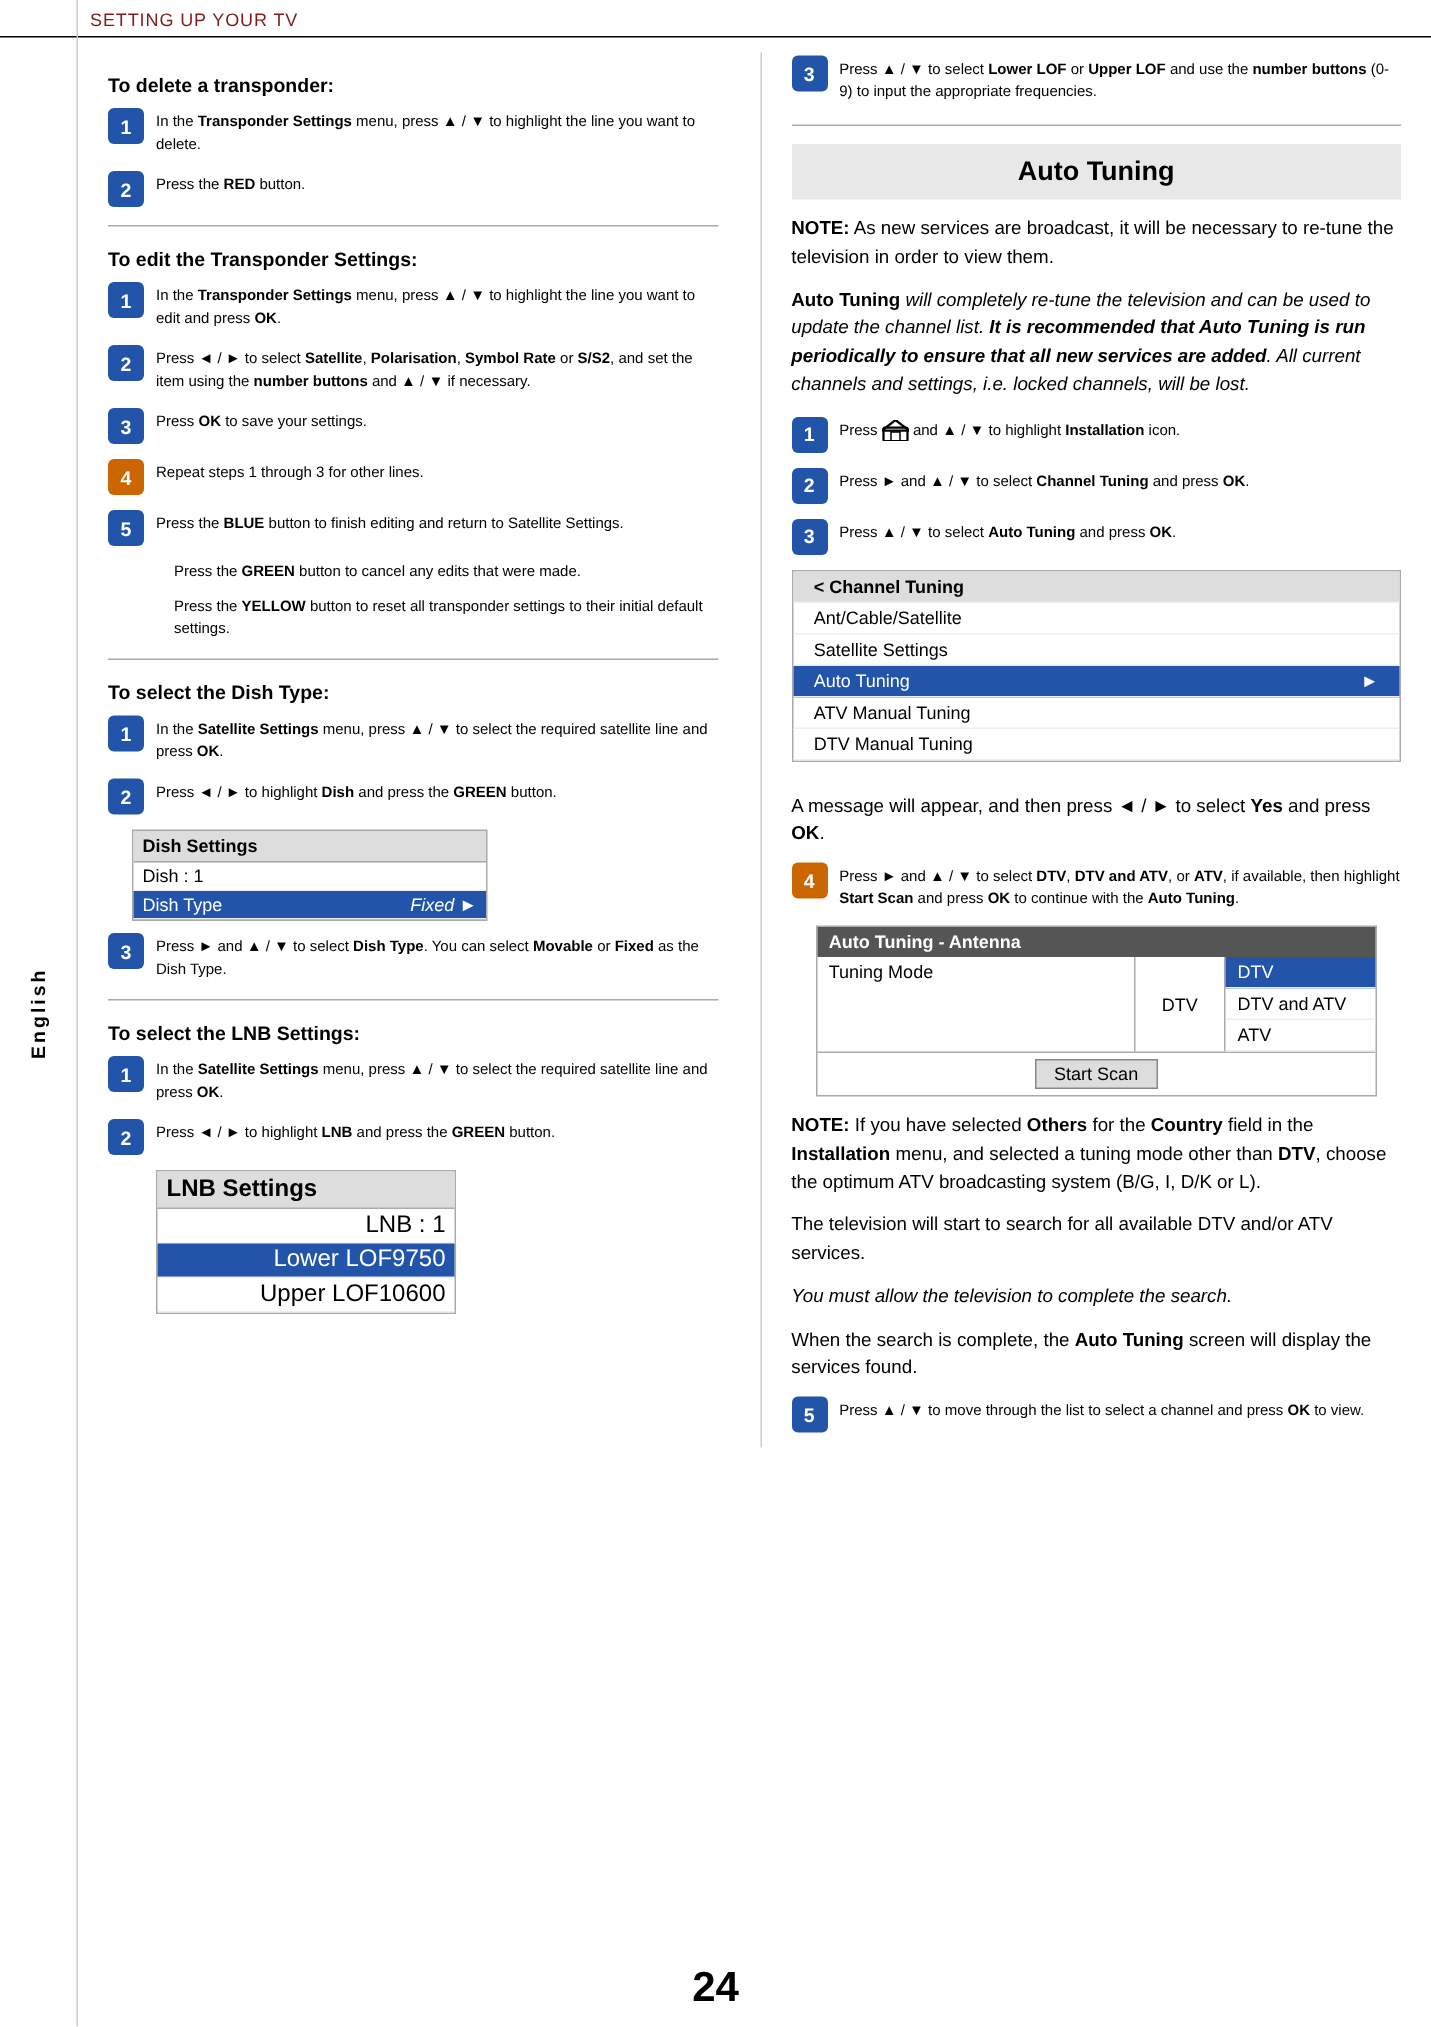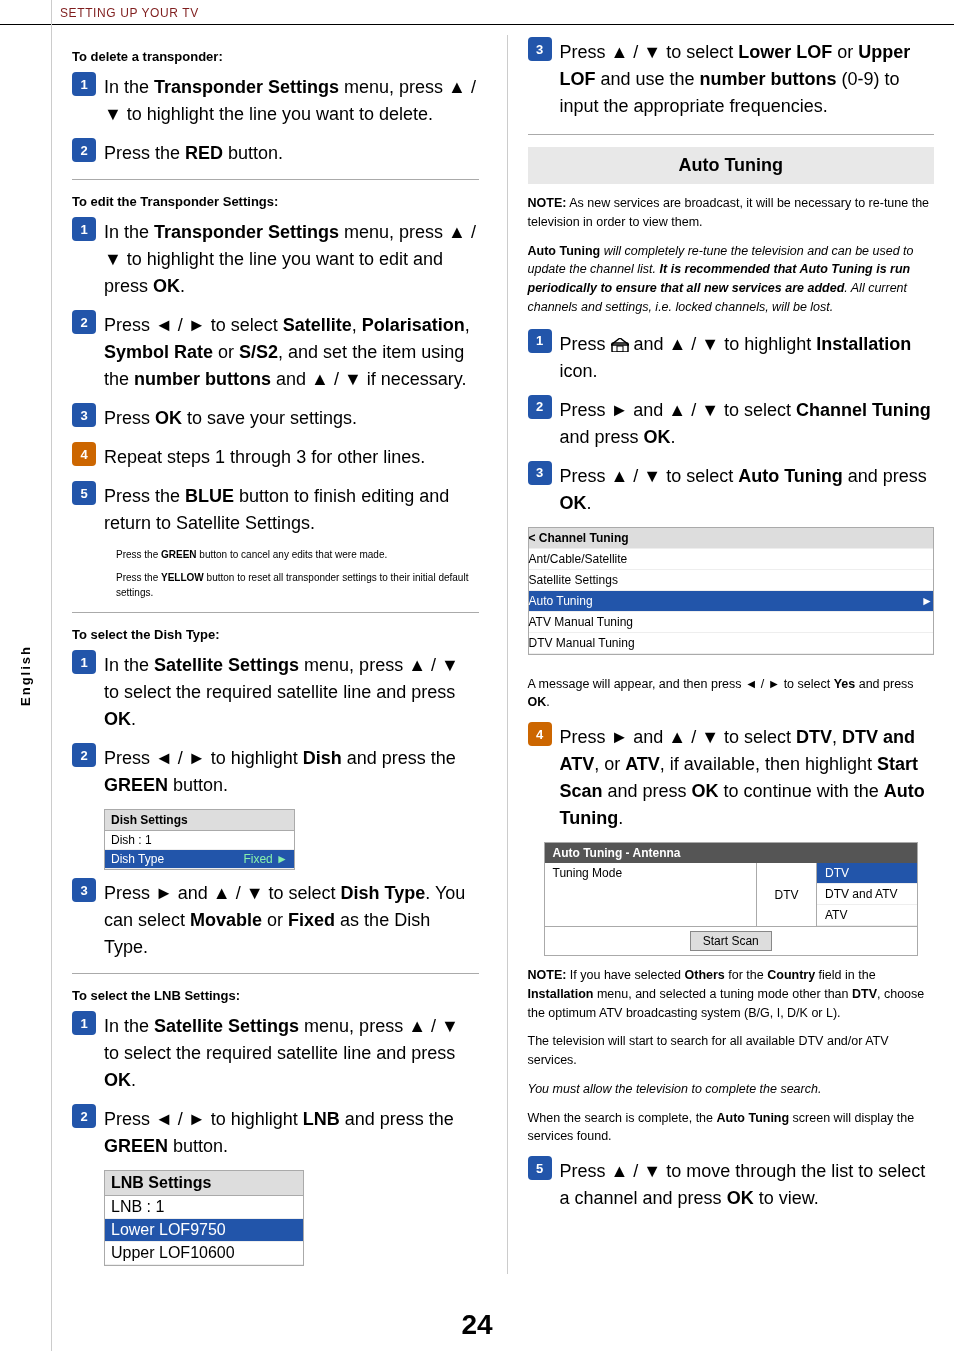--- a/index.html
+++ b/index.html
@@ -86,37 +86,37 @@
       align-items: center;
       justify-content: center;
       font-weight: bold;
       font-size: 13px;
       color: #fff;
       flex-shrink: 0;
     }
     .step-num.blue { background: #2255aa; }
     .step-num.orange { background: #cc6600; }
     .step-text {
-      font-size: 18px;
+      font-size: 10px;
       line-height: 1.5;
       padding-top: 2px;
     }
     .step-text b { font-weight: bold; }
     
     .plain-para {
       font-size: 10px;
       line-height: 1.5;
       margin-bottom: 8px;
       margin-left: 44px;
     }
     
     .menu-table {
       border: 1px solid #aaa;
-      margin: 8px 0 8px 32px;
-      width: 191px;
+      margin: 8px 0 8px 16px;
+      width: 237px;
       font-size: 12px;
     }
     .menu-table .menu-header {
       background: #ddd;
       padding: 3px 6px;
       font-weight: bold;
       border-bottom: 1px solid #aaa;
     }
     .menu-table .menu-row {
       display: flex;
@@ -125,37 +125,37 @@
       border-bottom: 1px solid #eee;
     }
     .menu-table .menu-row.highlighted {
       background: #2255aa;
       color: #fff;
     }
     .menu-table .menu-row .row-label {}
     .menu-table .menu-row .row-value {
       color: #333;
     }
-    .menu-table .menu-row.highlighted .row-value { color: #86efac; }
+    .menu-table .menu-row.highlighted .row-value { color: #ffffff; font-style: italic; }
     
     .lnb-table {
       border: 1px solid #aaa;
       margin: 8px 0 8px 32px;
       width: 200px;
       font-size: 16px;
     }
     .lnb-table .lnb-header {
       background: #ddd;
       padding: 3px 6px;
       font-weight: bold;
       border-bottom: 1px solid #aaa;
     }
     .lnb-table .lnb-row {
       display: flex;
-      justify-content: flex-start;
+      justify-content: flex-end;
       padding: 2px 6px;
       border-bottom: 1px solid #eee;
     }
     .lnb-table .lnb-row.highlighted {
       background: #2255aa;
       color: #fff;
     }
     
     .auto-tuning-heading {
       background: #e8e8e8;
@@ -166,21 +166,21 @@
       margin-bottom: 10px;
     }
     
     .channel-menu {
       border: 1px solid #aaa;
       margin: 8px 0 8px 0;
       width: 100%;
       font-size: 12px;
     }
     .channel-menu .ch-row {
-      padding: 3px 0;
+      padding: 3px 14px;
       border-bottom: 1px solid #eee;
     }
     .channel-menu .ch-row.highlighted {
       background: #2255aa;
       color: #fff;
       display: flex;
       justify-content: space-between;
       align-items: center;
     }
     .channel-menu .ch-row.header-row {

